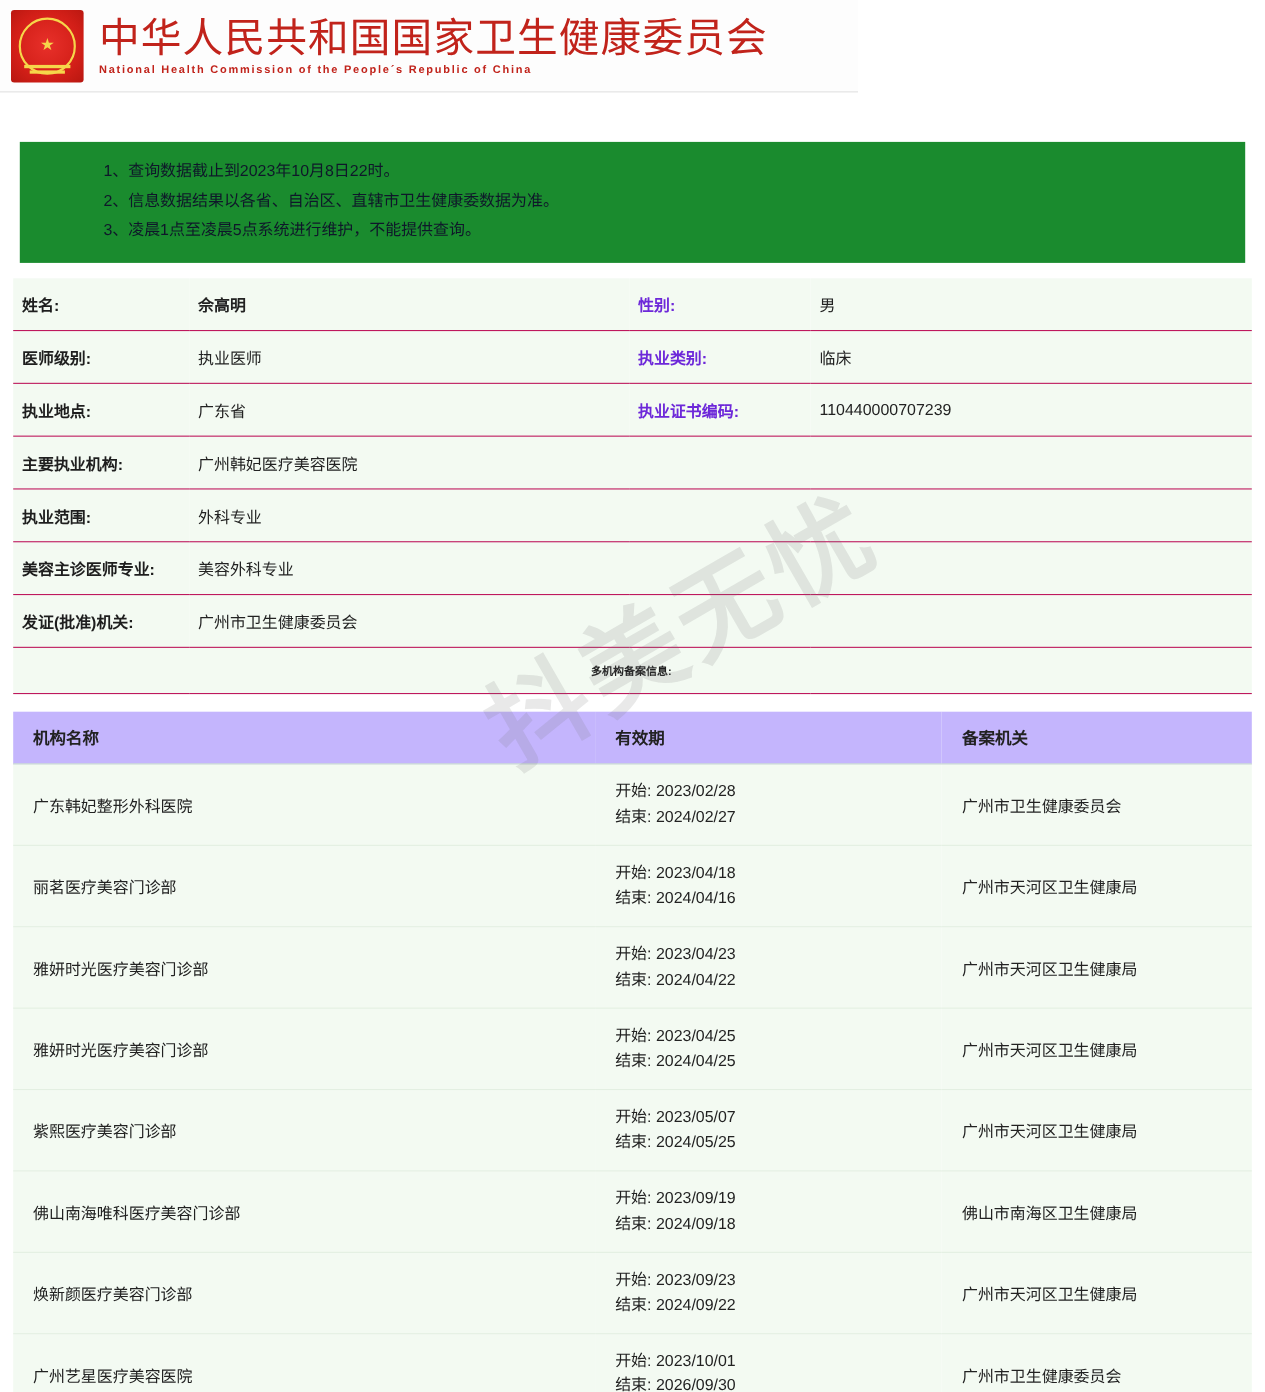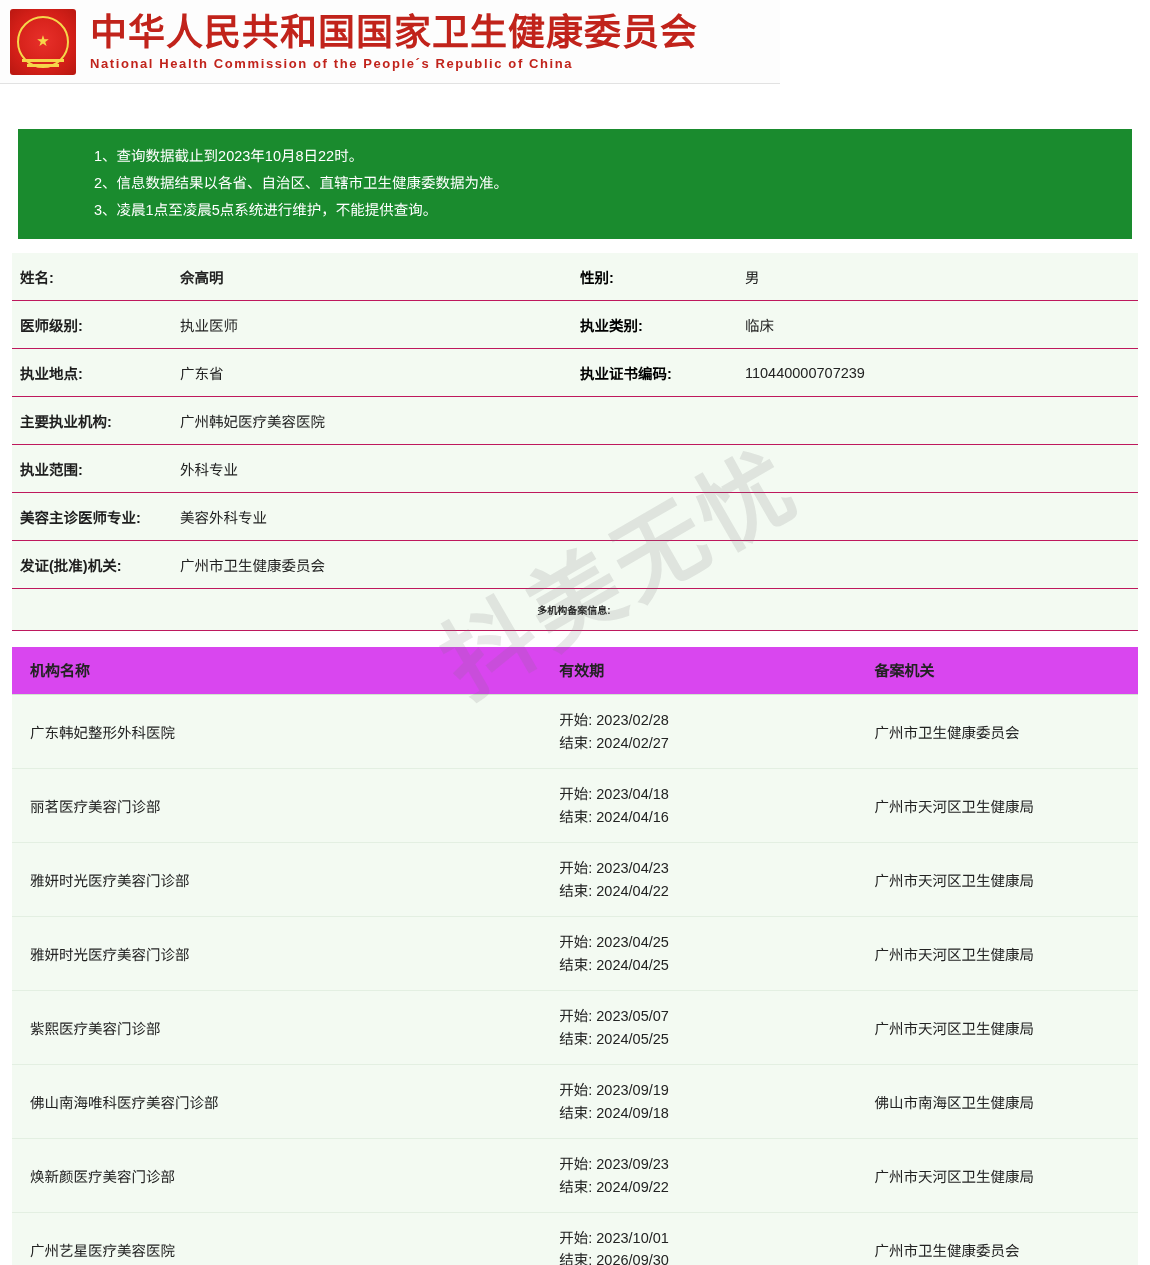--- a/index.html
+++ b/index.html
@@ -59,39 +59,39 @@
     left: 17px; right: 17px; bottom: 8px;
     height: 3px;
     background: #f6d64a;
   }
   .titleblock {
     margin-left: 14px;
   }
   .title-cn {
     color: #c1231b;
     font-size: 37px;
-    font-weight: bold;
+    font-weight: normal;
     letter-spacing: 1px;
     line-height: 1.12;
     white-space: nowrap;
   }
   .title-en {
     color: #c1231b;
-    font-size: 13px;
+    font-size: 10px;
     font-weight: bold;
     letter-spacing: 1.6px;
     margin-top: 3px;
     white-space: nowrap;
   }
 
   
   .notice {
     margin: 45px 18px 0 18px;
     background: #1a8b2e;
-    color: #ffffff;
+    color: #0f172a;
     padding: 14px 20px 16px 20px;
     font-size: 14.5px;
     line-height: 1.85;
   }
   .notice p { margin: 0; padding-left: 56px; text-indent: 0; }
 
   
   .info {
     margin: 14px 12px 0 12px;
     border-collapse: collapse;
@@ -100,21 +100,21 @@
     color: #222;
   }
   .info td {
     border-bottom: 1px solid #be185d;
     padding: 13px 10px 13px 8px;
     vertical-align: middle;
     background: #f3faf2;
   }
   .info td.lbl { width: 160px; font-weight: bold; color: #1e1e1e; }
   .info td.val { width: 400px; }
-  .info td.lbl2 { width: 165px; font-weight: bold; color: #000000; }
+  .info td.lbl2 { width: 165px; font-weight: bold; color: #6d28d9; }
   .info td.val2 { width: auto; }
   .info td.bold-val { font-weight: bold; }
 
   .section-title {
     text-align: center;
     font-weight: bold;
     font-size: 10px;
     padding: 14px 0 16px 0;
     background: #f3faf2;
     border-bottom: 1px solid #dfeede;
@@ -126,21 +126,21 @@
     margin: 16px 12px 0 12px;
     width: calc(100% - 24px);
     border-collapse: collapse;
     font-size: 14.5px;
     color: #222;
   }
   .records th {
     text-align: left;
     font-weight: bold;
     padding: 12px 8px 14px 18px;
-    background: #d946ef;
+    background: #c4b5fd;
     border-bottom: 1px solid #cfe6cd;
     font-size: 15px;
   }
   .records td {
     padding: 14px 8px 14px 18px;
     border-bottom: 1px solid #e3efe2;
     vertical-align: middle;
     background: #f3faf2;
   }
   .records .col-name  { width: 47%; }

